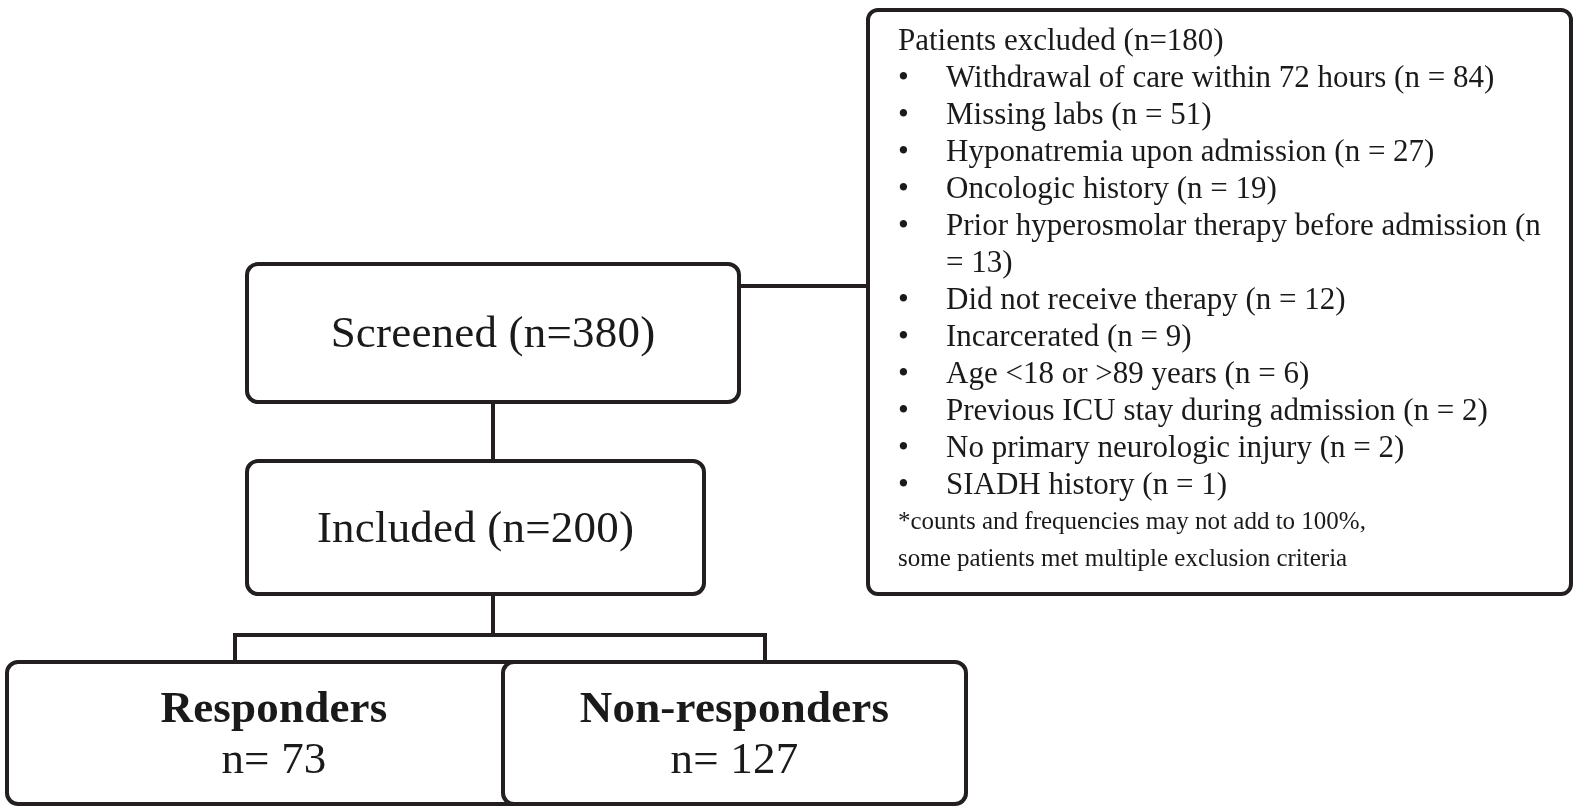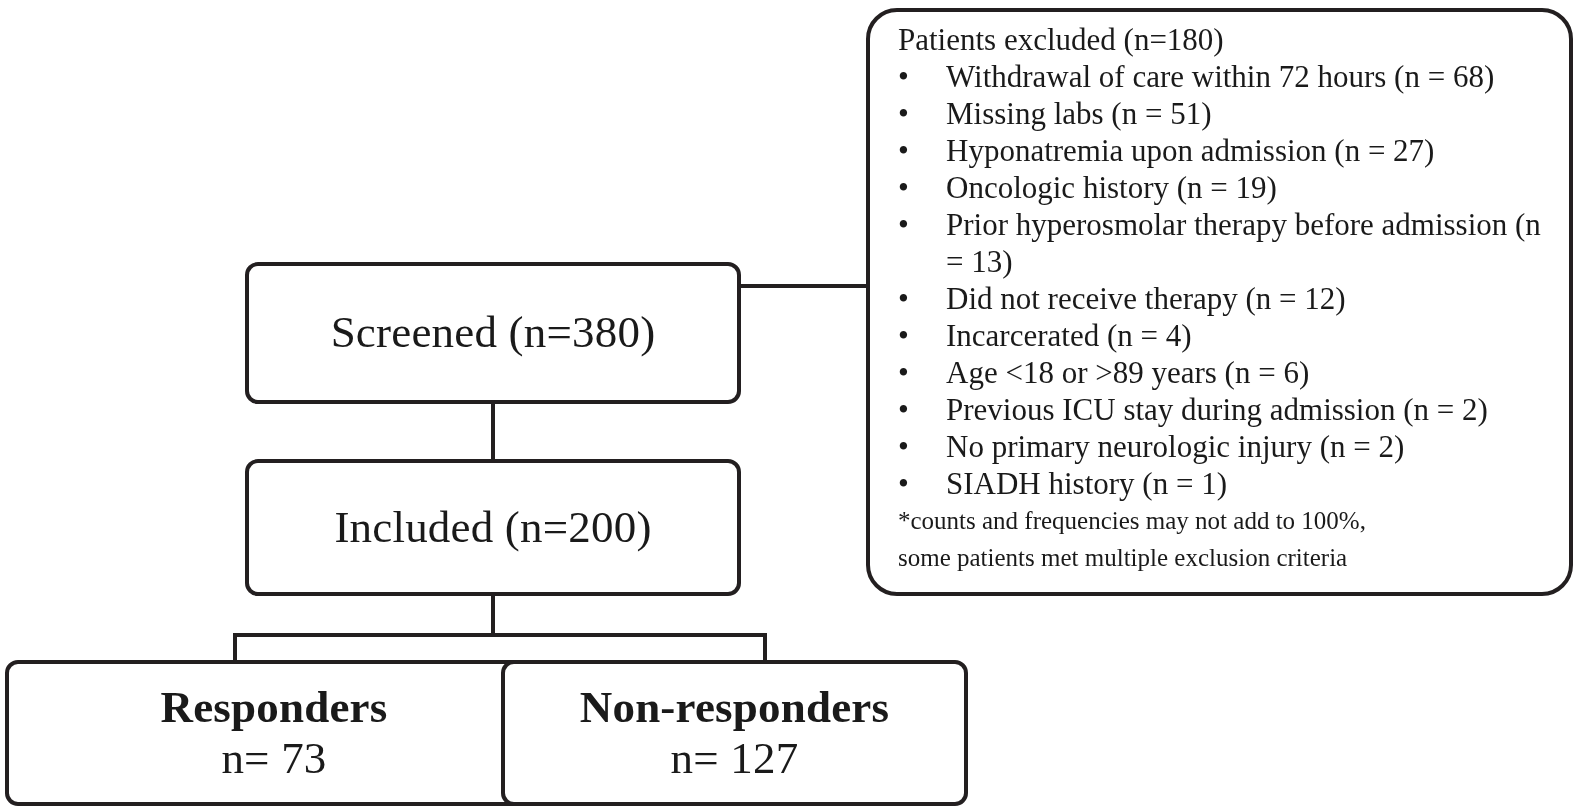--- a/index.html
+++ b/index.html
@@ -47,21 +47,21 @@
     margin-top: 4px;
   }
 
   
   #box-screened {
     left: 245px;  top: 262px;
     width: 496px; height: 142px;
   }
   #box-included {
     left: 245px;  top: 459px;
-    width: 496px; height: 137px;
+    width: 461px; height: 137px;
   }
   #box-responders {
     left: 5px;    top: 660px;
     width: 538px; height: 146px;
   }
   #box-nonresponders {
     left: 501px;  top: 660px;
     width: 467px; height: 146px;
   }
 
@@ -105,21 +105,21 @@
     height: 30px;
   }
 
   
   #box-excluded {
     position: absolute;
     box-sizing: border-box;
     left: 866px; top: 8px;
     width: 707px; height: 588px;
     border: 4px solid #231f20;
-    border-radius: 31px;
+    border-radius: 12px;
     background: #ffffff;
     z-index: 3;
   }
   #excluded-inner {
     position: absolute;
     left: 28px;
     top: 9px;
     right: 14px;
   }
   .excl-head {
@@ -177,27 +177,27 @@
 
   <div class="flow-box" id="box-nonresponders">
     <div class="flow-label bold">Non-responders</div>
     <div class="flow-label sub">n= 127</div>
   </div>
 
   <div id="box-excluded">
     <div id="excluded-inner">
       <div class="excl-head">Patients excluded (n=180)</div>
       <ul class="excl-list" id="excl-list">
-          <li class="excl-item"><span class="excl-bullet">•</span><span>Withdrawal of care within 72 hours (n = 68)</span></li>
+          <li class="excl-item"><span class="excl-bullet">•</span><span>Withdrawal of care within 72 hours (n = 84)</span></li>
           <li class="excl-item"><span class="excl-bullet">•</span><span>Missing labs (n = 51)</span></li>
           <li class="excl-item"><span class="excl-bullet">•</span><span>Hyponatremia upon admission (n = 27)</span></li>
           <li class="excl-item"><span class="excl-bullet">•</span><span>Oncologic history (n = 19)</span></li>
           <li class="excl-item"><span class="excl-bullet">•</span><span>Prior hyperosmolar therapy before admission (n = 13)</span></li>
           <li class="excl-item"><span class="excl-bullet">•</span><span>Did not receive therapy (n = 12)</span></li>
-          <li class="excl-item"><span class="excl-bullet">•</span><span>Incarcerated (n = 4)</span></li>
+          <li class="excl-item"><span class="excl-bullet">•</span><span>Incarcerated (n = 9)</span></li>
           <li class="excl-item"><span class="excl-bullet">•</span><span>Age &lt;18 or &gt;89 years (n = 6)</span></li>
           <li class="excl-item"><span class="excl-bullet">•</span><span>Previous ICU stay during admission (n = 2)</span></li>
           <li class="excl-item"><span class="excl-bullet">•</span><span>No primary neurologic injury (n = 2)</span></li>
           <li class="excl-item"><span class="excl-bullet">•</span><span>SIADH history (n = 1)</span></li>
         </ul>
       <div class="excl-note">*counts and frequencies may not add to 100%,</div>
       <div class="excl-note">some patients met multiple exclusion criteria</div>
     </div>
   </div>
 

